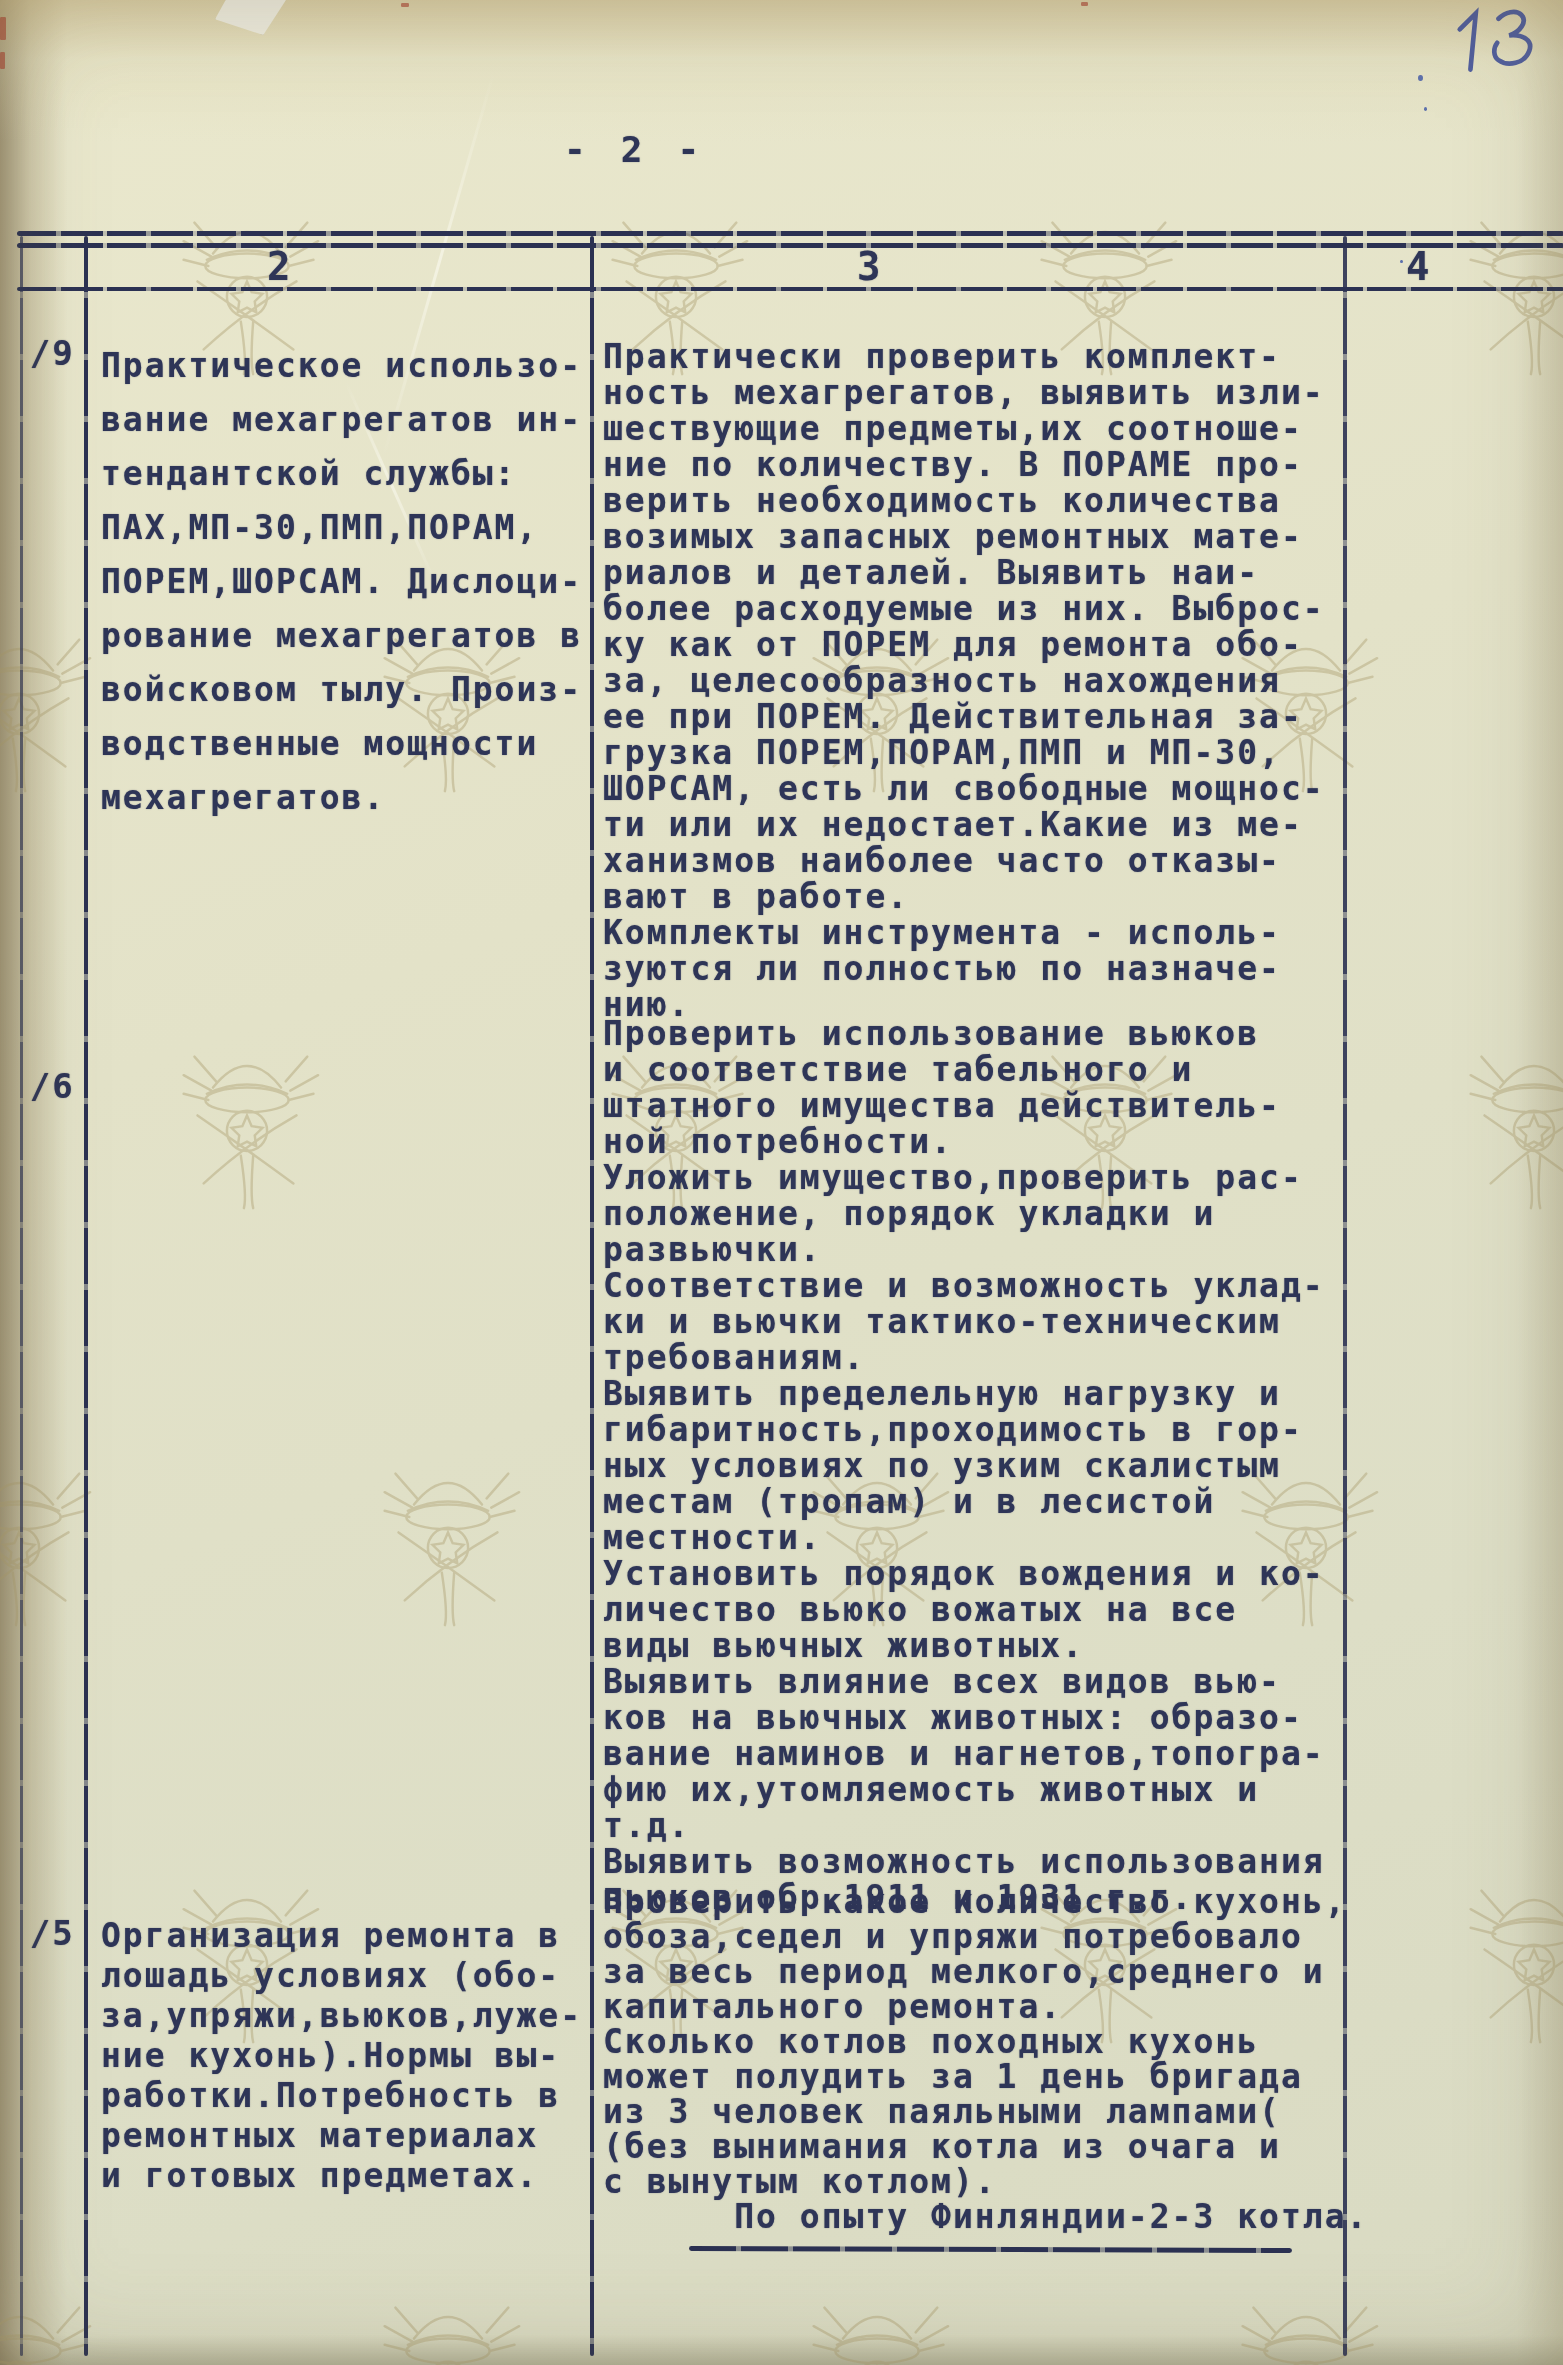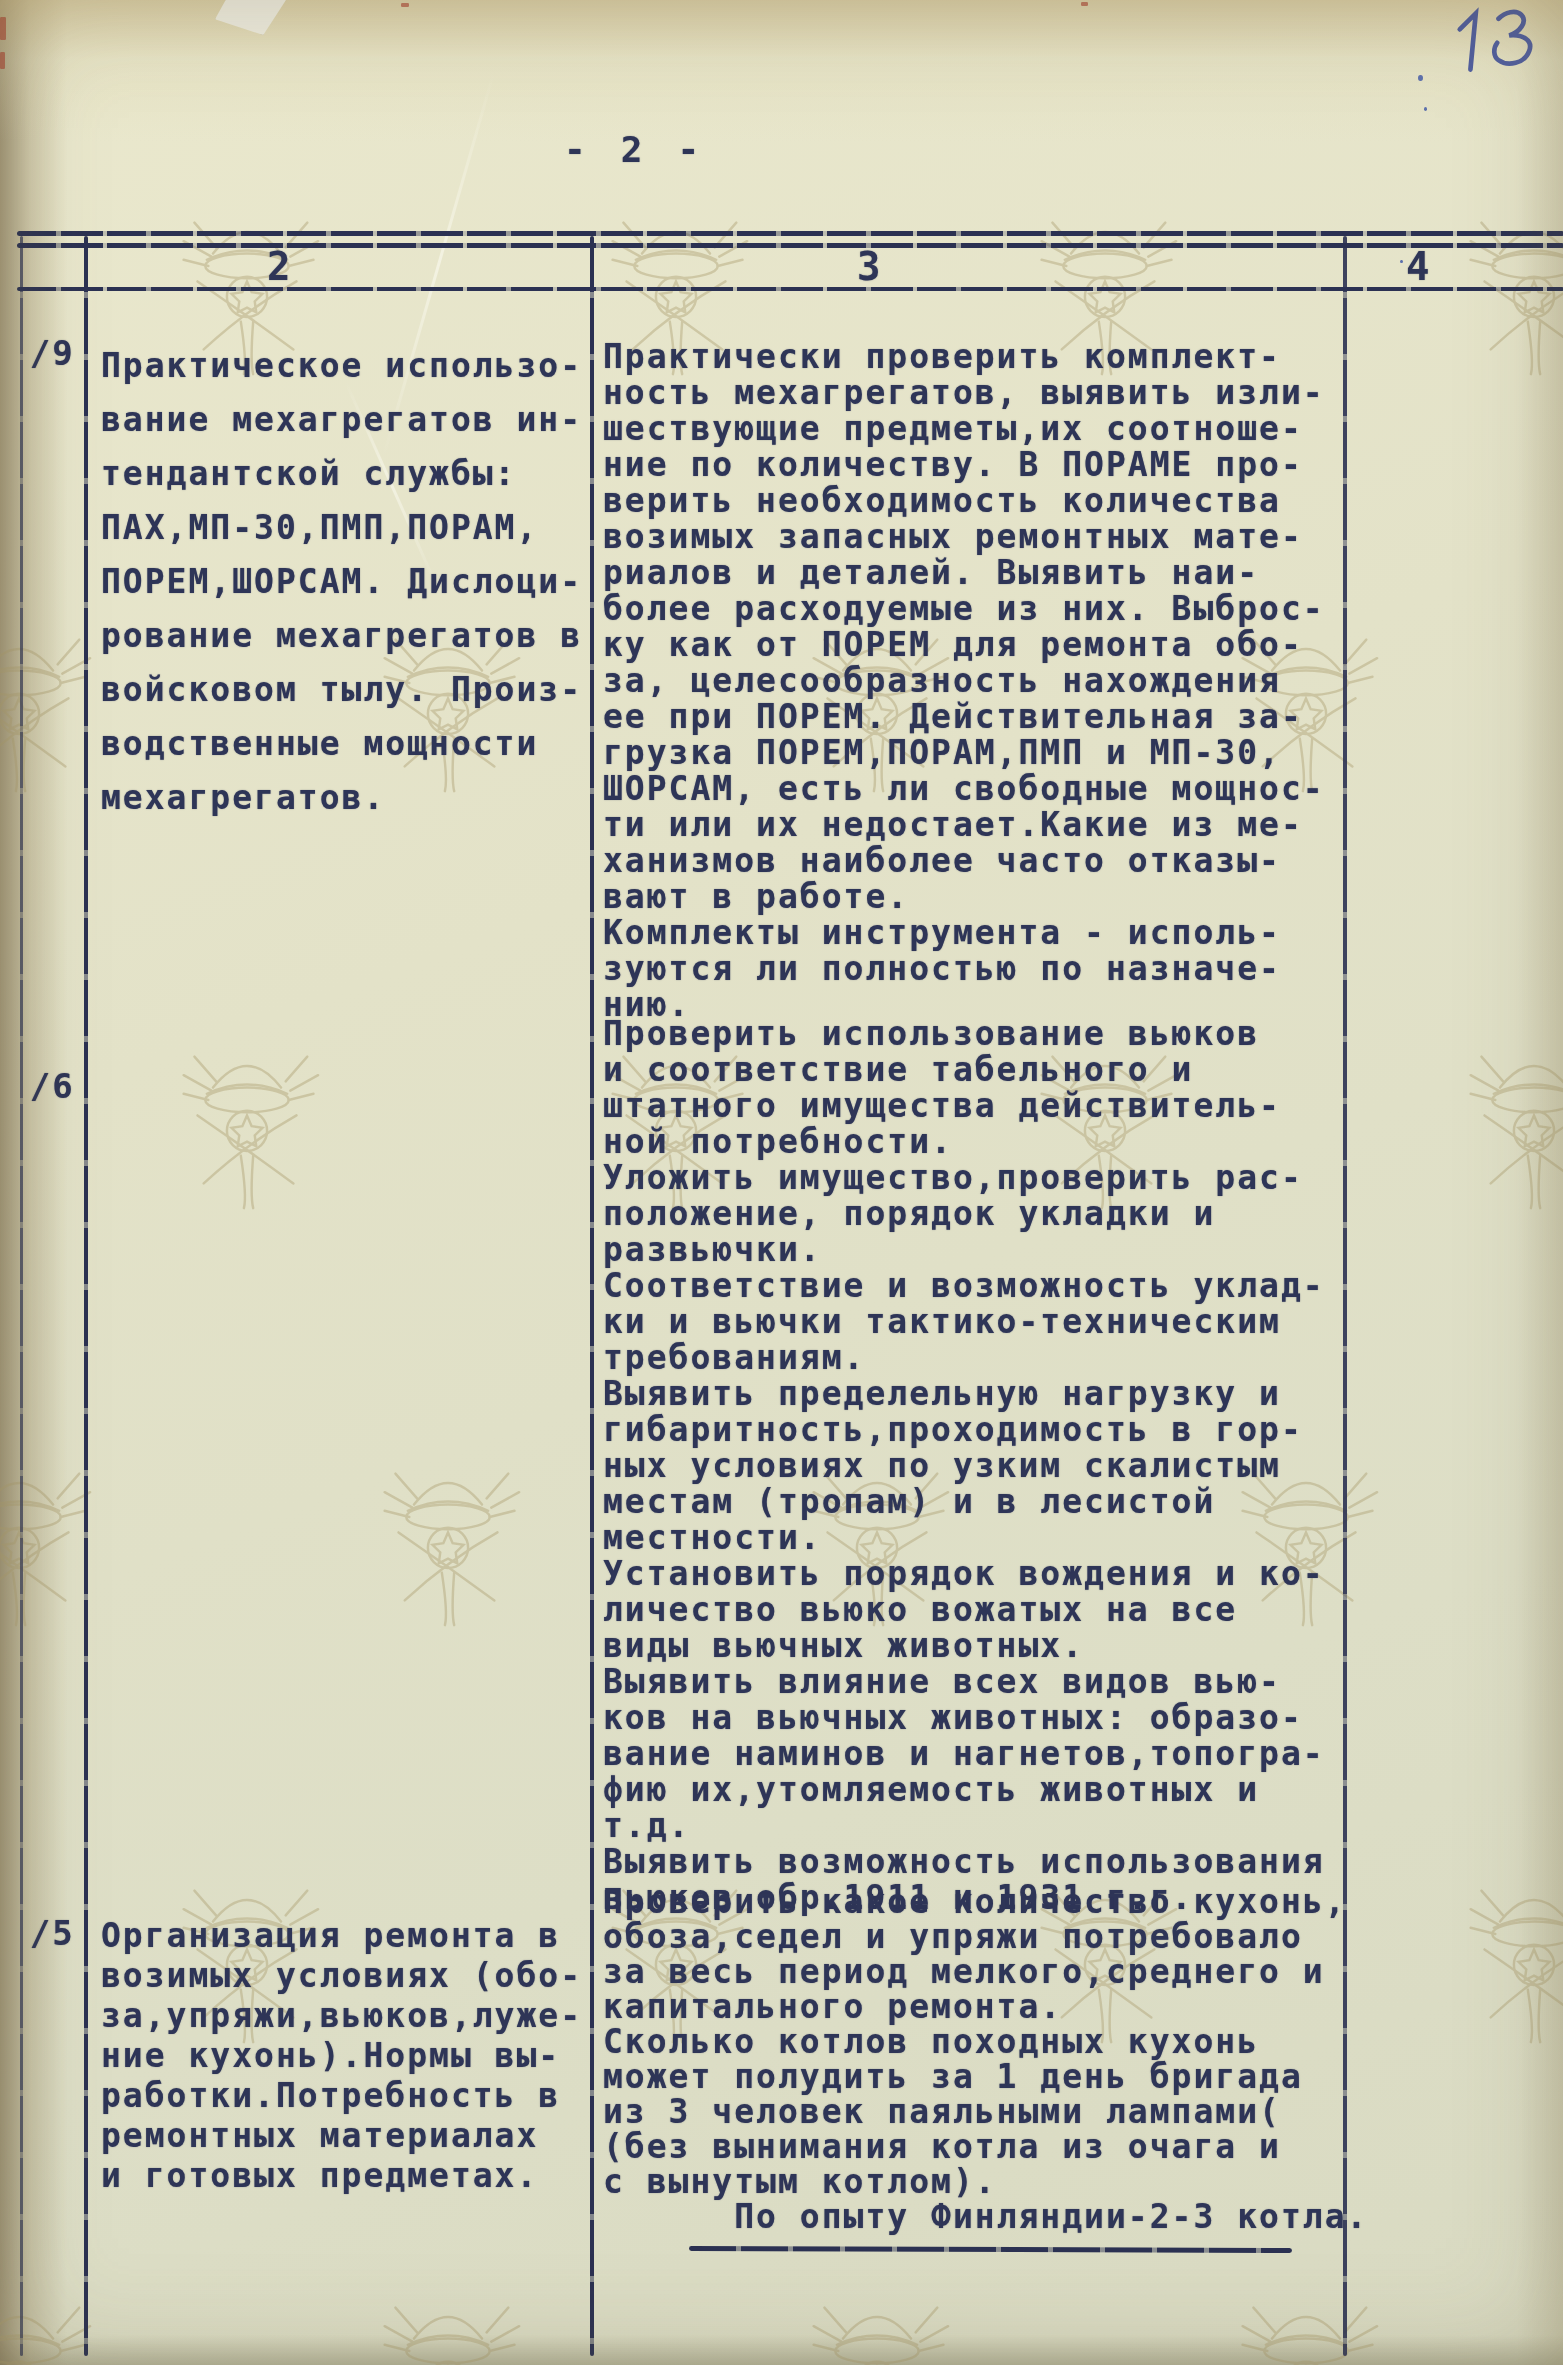--- a/index.html
+++ b/index.html
@@ -238,21 +238,21 @@
 Выявить влияние всех видов вью-
 ков на вьючных животных: образо-
 вание наминов и нагнетов,топогра-
 фию их,утомляемость животных и
 т.д.
 Выявить возможность использования
 вьюков обр.1911 и 1931 г.г.</div>
 
   <div class="typed rownum rn3">/5</div>
   <div class="typed cell c2 r3c2">Организация ремонта в
-возимых условиях (обо-
+лошадь условиях (обо-
 за,упряжи,вьюков,луже-
 ние кухонь).Нормы вы-
 работки.Потребность в
 ремонтных материалах
 и готовых предметах.</div>
   <div class="typed cell c3 r3c3">Проверить какое количество кухонь,
 обоза,седел и упряжи потребовало
 за весь период мелкого,среднего и
 капитального ремонта.
 Сколько котлов походных кухонь

